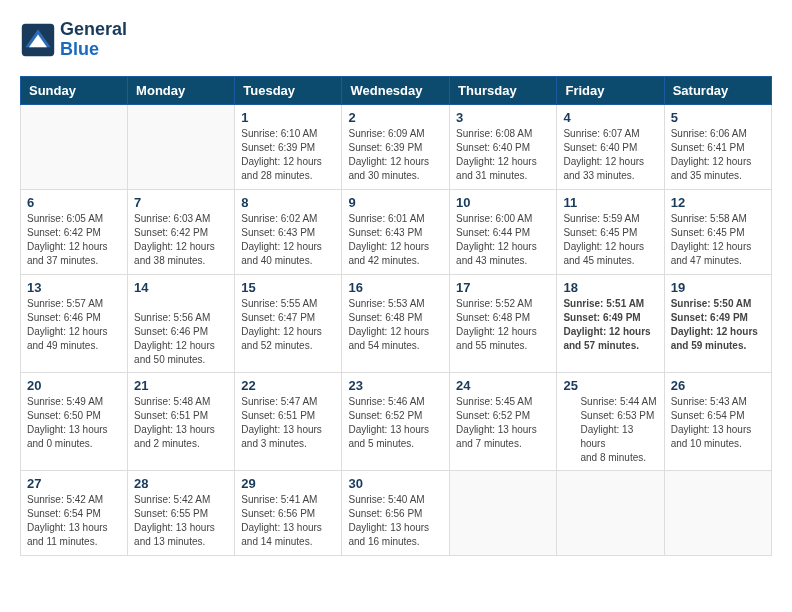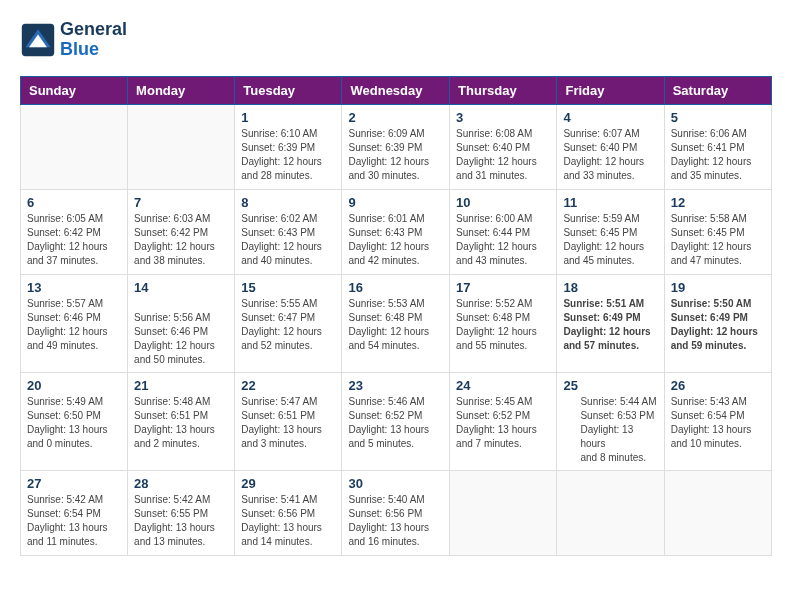--- a/index.html
+++ b/index.html
@@ -48,21 +48,21 @@
     .location-title {
       font-size: 16px;
       color: #333;
     }
     .calendar {
       width: 100%;
       border-collapse: collapse;
       border: 1px solid #ccc;
     }
     .calendar th {
-      background-color: #701a75;
+      background-color: #0c4a6e;
       color: #fff;
       text-align: left;
       padding: 6px 8px;
       font-size: 13px;
       font-weight: bold;
       border: 1px solid #1a5aa0;
     }
     .calendar td {
       vertical-align: top;
       padding: 5px 6px;

